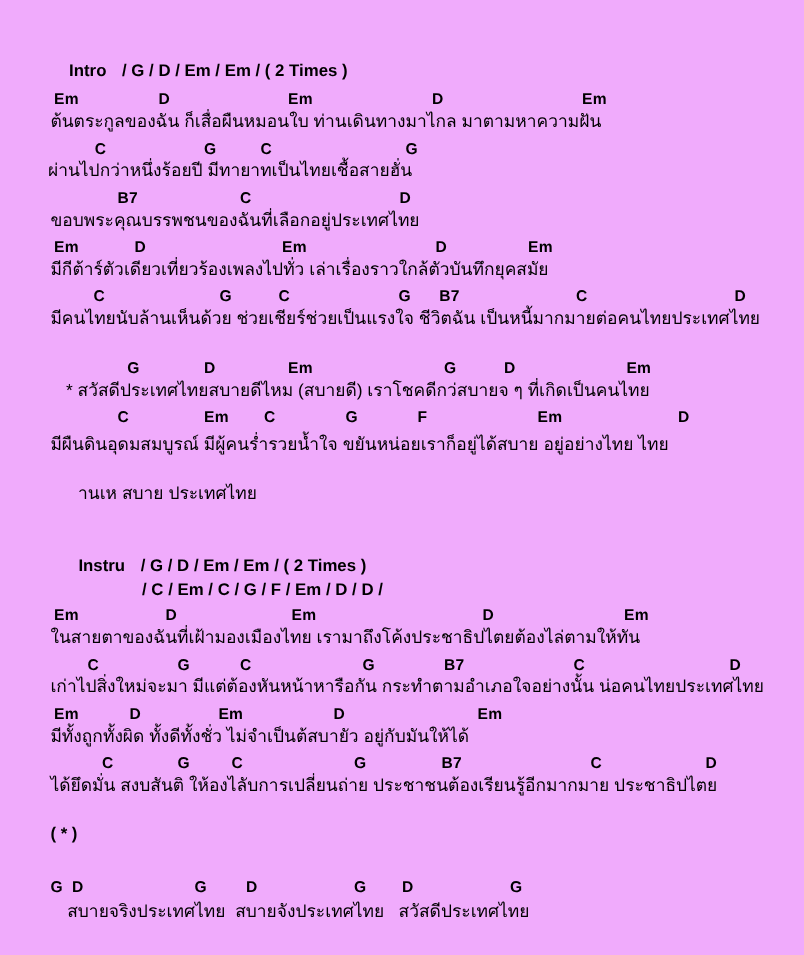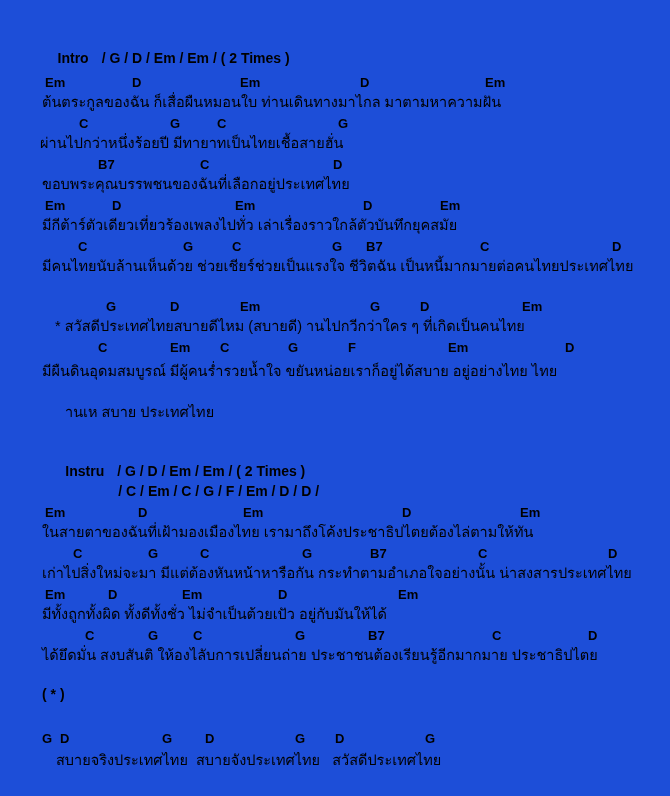--- a/index.html
+++ b/index.html
@@ -1,20 +1,20 @@
 <!DOCTYPE html>
 <html><head>
 <meta charset="utf-8">
 <style>
   html, body { margin: 0; padding: 0; background: #ffffff; }
   .page {
     position: relative;
     width: 670px;
     height: 796px;
-    background: #1d4ed8;
+    background: #f0abfc;
     color: #000000;
     font-family: "Liberation Sans", sans-serif;
     overflow: hidden;
   }
   .chord-row { position: absolute; left: 0; width: 100%; height: 18px; padding-left: 29px; }
   .chord {
     position: absolute; top: 0;
     font-weight: bold; font-size: 13px; line-height: 16px;
     white-space: pre; letter-spacing: 0.2px;
   }
@@ -87,21 +87,21 @@
 
   <div>
     <div class="chord-row" style="top:299px">
       <span class="chord" style="left:106px">G</span>
       <span class="chord" style="left:170px">D</span>
       <span class="chord" style="left:240px">Em</span>
       <span class="chord" style="left:370px">G</span>
       <span class="chord" style="left:420px">D</span>
       <span class="chord" style="left:522px">Em</span>
     </div>
-    <div class="lyric" style="left:55px; top:317px">* สวัสดีประเทศไทยสบายดีไหม (สบายดี) านไปกวีกว่าใคร ๆ ที่เกิดเป็นคนไทย</div>
+    <div class="lyric" style="left:55px; top:317px">* สวัสดีประเทศไทยสบายดีไหม (สบายดี) เราโชคดีกว่สบายจ ๆ ที่เกิดเป็นคนไทย</div>
 
     <div class="chord-row" style="top:340px">
       <span class="chord" style="left:98px">C</span>
       <span class="chord" style="left:170px">Em</span>
       <span class="chord" style="left:220px">C</span>
       <span class="chord" style="left:288px">G</span>
       <span class="chord" style="left:348px">F</span>
       <span class="chord" style="left:448px">Em</span>
       <span class="chord" style="left:565px">D</span>
     </div>
@@ -131,30 +131,30 @@
 
     <div class="chord-row" style="top:546px">
       <span class="chord" style="left:73px">C</span>
       <span class="chord" style="left:148px">G</span>
       <span class="chord" style="left:200px">C</span>
       <span class="chord" style="left:302px">G</span>
       <span class="chord" style="left:370px">B7</span>
       <span class="chord" style="left:478px">C</span>
       <span class="chord" style="left:608px">D</span>
     </div>
-    <div class="lyric" style="left:42px; top:564px">เก่าไปสิ่งใหม่จะมา มีแต่ต้องหันหน้าหารือกัน กระทำตามอำเภอใจอย่างนั้น น่าสงสารประเทศไทย</div>
+    <div class="lyric" style="left:42px; top:564px">เก่าไปสิ่งใหม่จะมา มีแต่ต้องหันหน้าหารือกัน กระทำตามอำเภอใจอย่างนั้น น่อคนไทยประเทศไทย</div>
 
     <div class="chord-row" style="top:587px">
       <span class="chord" style="left:45px">Em</span>
       <span class="chord" style="left:108px">D</span>
       <span class="chord" style="left:182px">Em</span>
       <span class="chord" style="left:278px">D</span>
       <span class="chord" style="left:398px">Em</span>
     </div>
-    <div class="lyric" style="left:42px; top:605px">มีทั้งถูกทั้งผิด ทั้งดีทั้งชั่ว ไม่จำเป็นต้วยเปัว อยู่กับมันให้ได้</div>
+    <div class="lyric" style="left:42px; top:605px">มีทั้งถูกทั้งผิด ทั้งดีทั้งชั่ว ไม่จำเป็นต้สบายัว อยู่กับมันให้ได้</div>
 
     <div class="chord-row" style="top:628px">
       <span class="chord" style="left:85px">C</span>
       <span class="chord" style="left:148px">G</span>
       <span class="chord" style="left:193px">C</span>
       <span class="chord" style="left:295px">G</span>
       <span class="chord" style="left:368px">B7</span>
       <span class="chord" style="left:492px">C</span>
       <span class="chord" style="left:588px">D</span>
     </div>

